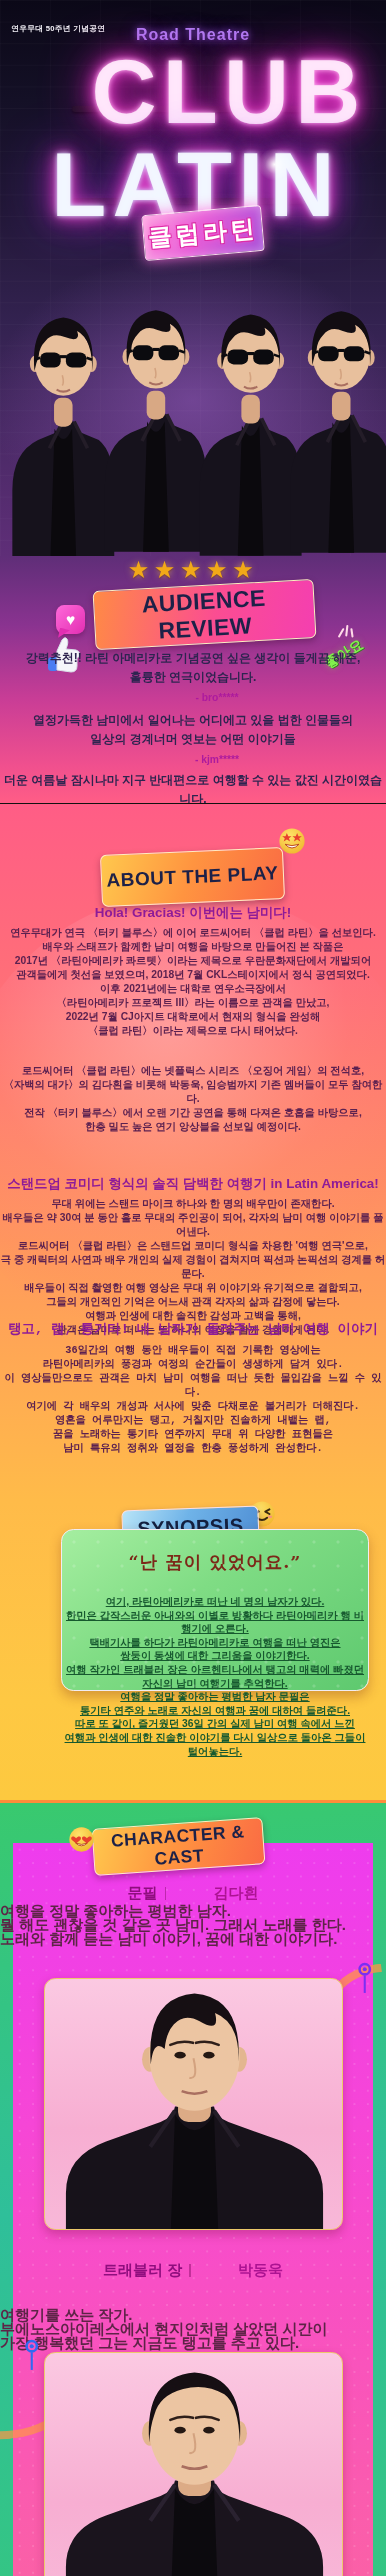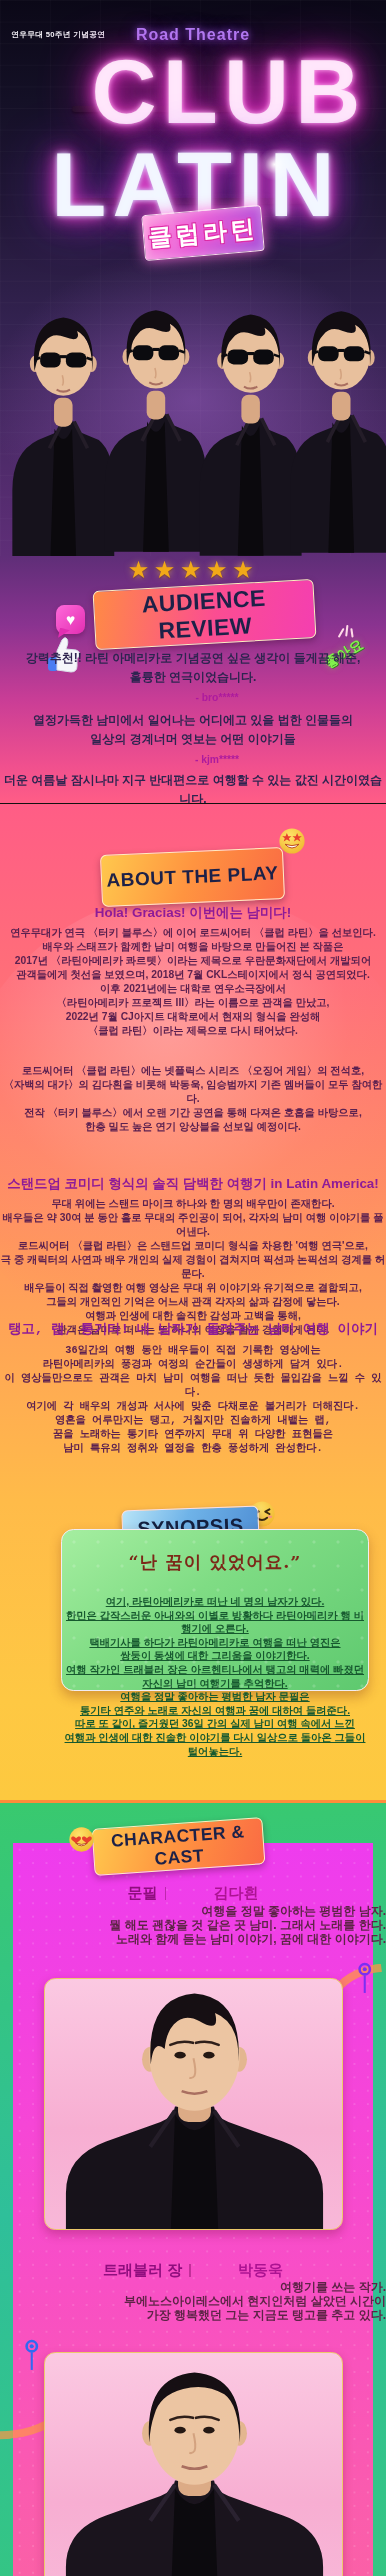--- a/index.html
+++ b/index.html
@@ -11,21 +11,21 @@
   
   .sec-hero { top:0; height:556px;
     background:
       radial-gradient(ellipse 289px 216px at 50% 72%, rgba(150,92,190,.55), transparent 70%),
       linear-gradient(180deg,#0b0817 0%,#141026 18%,#221838 38%,#332250 58%,#4a2a66 78%,#5f2e78 100%); }
   .sec-hero::before { content:""; position:absolute; inset:0; opacity:.6; pointer-events:none;
     background-image:
       linear-gradient(rgba(255,255,255,.045) 1px, transparent 1px),
       linear-gradient(90deg, rgba(255,255,255,.03) 1px, transparent 1px);
     background-size:100% 21.6px, 50px 100%; }
-  .hero-toplabel { position:absolute; left:11.3px; top:30px; font-size:7.7px; font-weight:700; color:#f4f2f8; letter-spacing:0.3px; }
+  .hero-toplabel { position:absolute; left:11.3px; top:24px; font-size:7.7px; font-weight:700; color:#f4f2f8; letter-spacing:0.3px; }
   .road-theatre { position:absolute; top:26px; width:100%; text-align:center; font-size:16px; font-weight:700;
     color:#b07df2; text-shadow:0 0 7.2px rgba(160,90,240,.9), 0 0 15.5px rgba(130,60,220,.5); letter-spacing:1px; }
   .neon { position:absolute; width:100%; text-align:center; font-weight:900; letter-spacing:6.2px; line-height:1; }
   .neon-club { top:47px; font-size:90px; color:rgba(255,234,252,.92);
     text-shadow:0 0 5.2px #ffb9f1, 0 0 13.4px #ff57e3, 0 0 28px #ff2ad4, 0 0 52px #cf14b4, 0 3.1px 15.5px rgba(0,0,0,.4);margin-left:36px; }
   .neon-latin { top:140px; font-size:90px; color:rgba(244,248,255,.94);
     text-shadow:0 0 5.2px #cfe6ff, 0 0 13.4px #ff5fe0, 0 0 28px #e62bd0, 0 0 52px #8a2ae0, 0 3.1px 15.5px rgba(0,0,0,.4);padding-left:6px; }
   .rail { position:absolute; left:72px; width:242px; height:6.2px; border-radius:3.1px; background:#17131f; box-shadow:0 1.5px 3.1px rgba(0,0,0,.6); }
   .rail-1 { top:106px; } .rail-2 { top:198px; }
   .sparkle { position:absolute; border-radius:50%;
@@ -100,24 +100,24 @@
   .cast-panel::after { content:""; position:absolute; inset:0; pointer-events:none; opacity:.35;
     background-image:radial-gradient(circle, rgba(255,255,255,.4) 1px, transparent 1.5px); background-size:13.4px 13.4px; }
   .badge-cast { left:93px; top:23px; width:171px; height:47px; transform:rotate(-4deg); font-size:17.5px;
     background:linear-gradient(110deg,#ffc84d,#ff9440 48%,#fa6b44); z-index:4; }
   .em-cast { left:68px; top:26px; z-index:5; }
   .cast-name { position:absolute; width:100%; text-align:center; z-index:2;
     display:flex; align-items:center; justify-content:center; gap:7.2px; }
   .cast-name .role { font-size:15px; font-weight:900; color:#8f0e7e; }
   .cast-name .actor { font-size:15px; font-weight:900; color:#ac1392;margin-left:40px; }
   .cast-name .divider { width:1.5px; height:13.4px; background:rgba(130,10,100,.45); }
-  .cast-desc { position:absolute; width:100%; text-align:right; z-index:2; font-size:12px; line-height:14px;
+  .cast-desc { position:absolute; width:100%; text-align:left; z-index:2; font-size:15px; line-height:14px;
     font-weight:700; color:#5e2447; white-space:pre-line; }
   .cn1 { top:84px; } .cd1 { top:104px; }
-  .cn2 { top:461px; } .cd2 { top:480px;padding-left:6px; }
+  .cn2 { top:461px; } .cd2 { top:508px; }
   .photo-card { position:absolute; left:44px; width:299px; border-radius:11.3px; border:1.5px solid #edc96a; z-index:2;
     background:linear-gradient(180deg,#fbc9e2,#f7aed2 60%,#f8b8d8); overflow:hidden; box-shadow:0 4.1px 9.3px rgba(120,20,60,.3); }
   .pc1 { top:178px; height:252px; } .pc2 { top:552px; height:251px; }
   .photo-card svg { position:absolute; left:0; bottom:0; }
   .pin { position:absolute; z-index:3; }
   .pin1 { left:357px; top:162px; } .pin2 { left:24px; top:539px; }
   .road { position:absolute; border:8.2px solid transparent; border-radius:50%; z-index:1; }
   .road-a { left:314px; top:170px; width:175px; height:144px; border-left-color:rgba(255,150,70,.75); transform:rotate(38deg); }
   .road-b { left:-88px; top:484px; width:185px; height:155px; border-bottom-color:rgba(255,150,70,.7); transform:rotate(-8deg); }
 </style>

